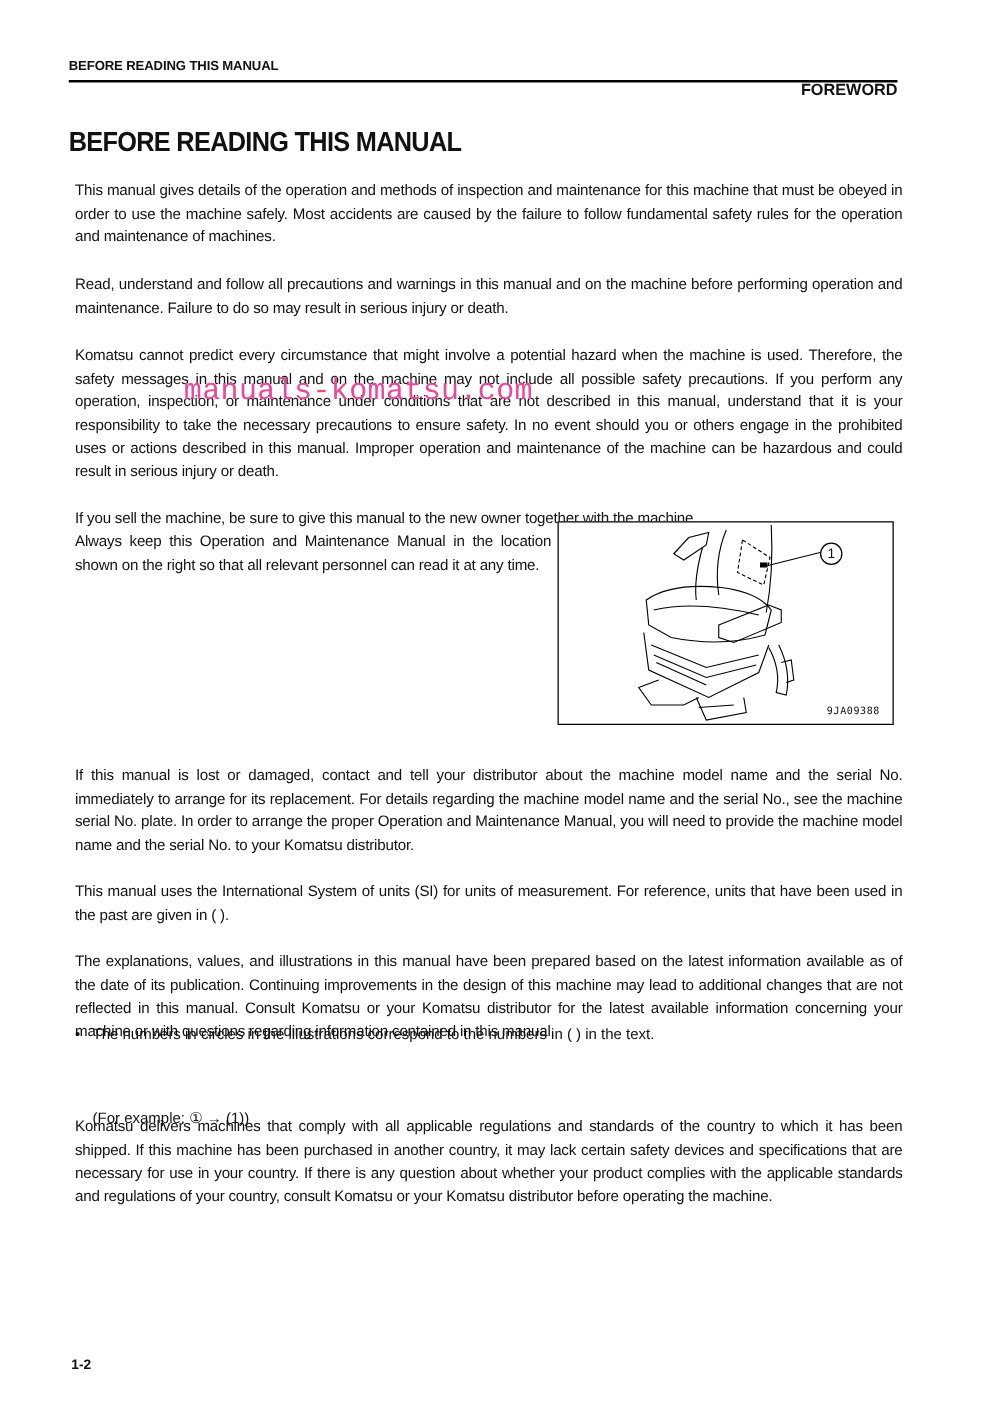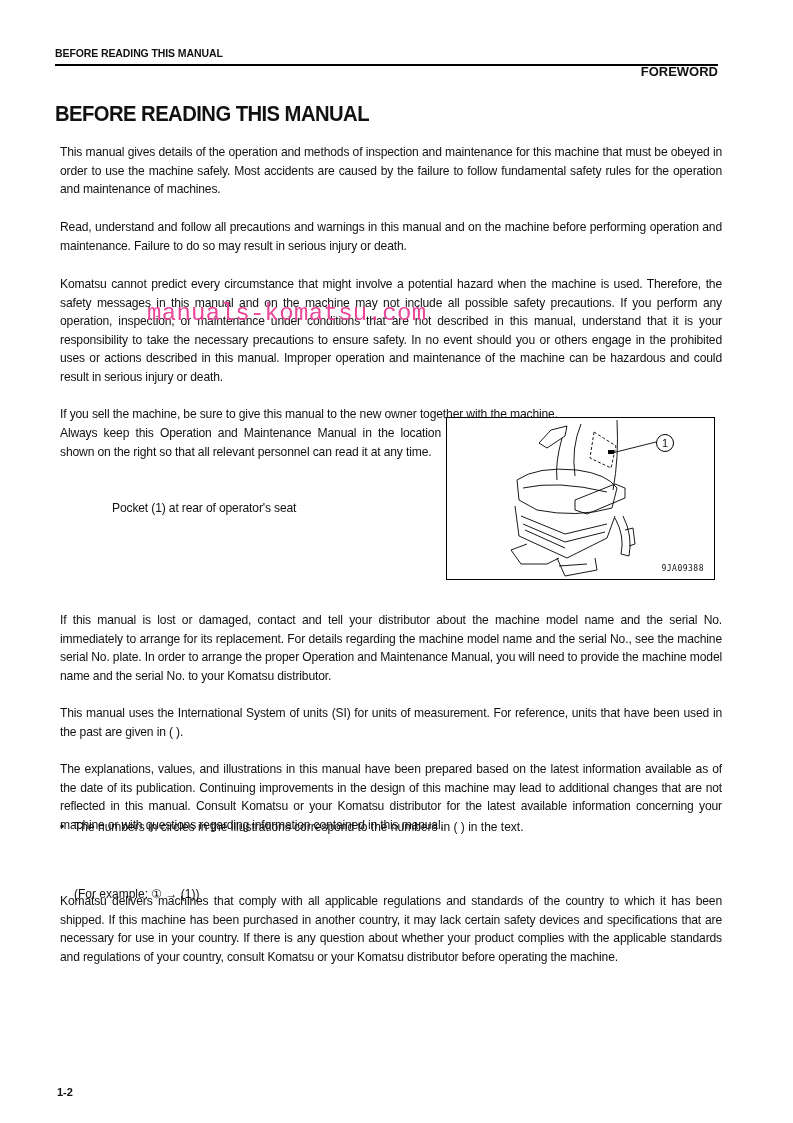--- a/index.html
+++ b/index.html
@@ -76,21 +76,20 @@
 </div>
 
 <h1 class="page-title">BEFORE READING THIS MANUAL</h1>
 
 <p class="body-text p1">This manual gives details of the operation and methods of inspection and maintenance for this machine that must be obeyed in order to use the machine safely. Most accidents are caused by the failure to follow fundamental safety rules for the operation and maintenance of machines.</p>
 <p class="body-text p2">Read, understand and follow all precautions and warnings in this manual and on the machine before performing operation and maintenance. Failure to do so may result in serious injury or death.</p>
 <p class="body-text p3">Komatsu cannot predict every circumstance that might involve a potential hazard when the machine is used. Therefore, the safety messages in this manual and on the machine may not include all possible safety precautions. If you perform any operation, inspection, or maintenance under conditions that are not described in this manual, understand that it is your responsibility to take the necessary precautions to ensure safety. In no event should you or others engage in the prohibited uses or actions described in this manual. Improper operation and maintenance of the machine can be hazardous and could result in serious injury or death.</p>
 <p class="body-text p4">If you sell the machine, be sure to give this manual to the new owner together with the machine.</p>
 <p class="body-text p5">Always keep this Operation and Maintenance Manual in the location shown on the right so that all relevant personnel can read it at any time.</p>
 <p class="body-text p6">
-  <span class="indent">Pocket (1) at rear of operator's seat</span>
 </p>
 
 <div class="figure-box">
   <svg width="267" height="161" viewBox="0 0 267 161">
     <g fill="none" stroke="#000" stroke-width="0.9">
 
       <path d="M92 25 L104 12 L120 8 L118 18 L100 30 Z"></path>
 
       <path d="M115 20 Q108 45 110 62"></path>
       <path d="M134 6 Q124 30 128 58"></path>

